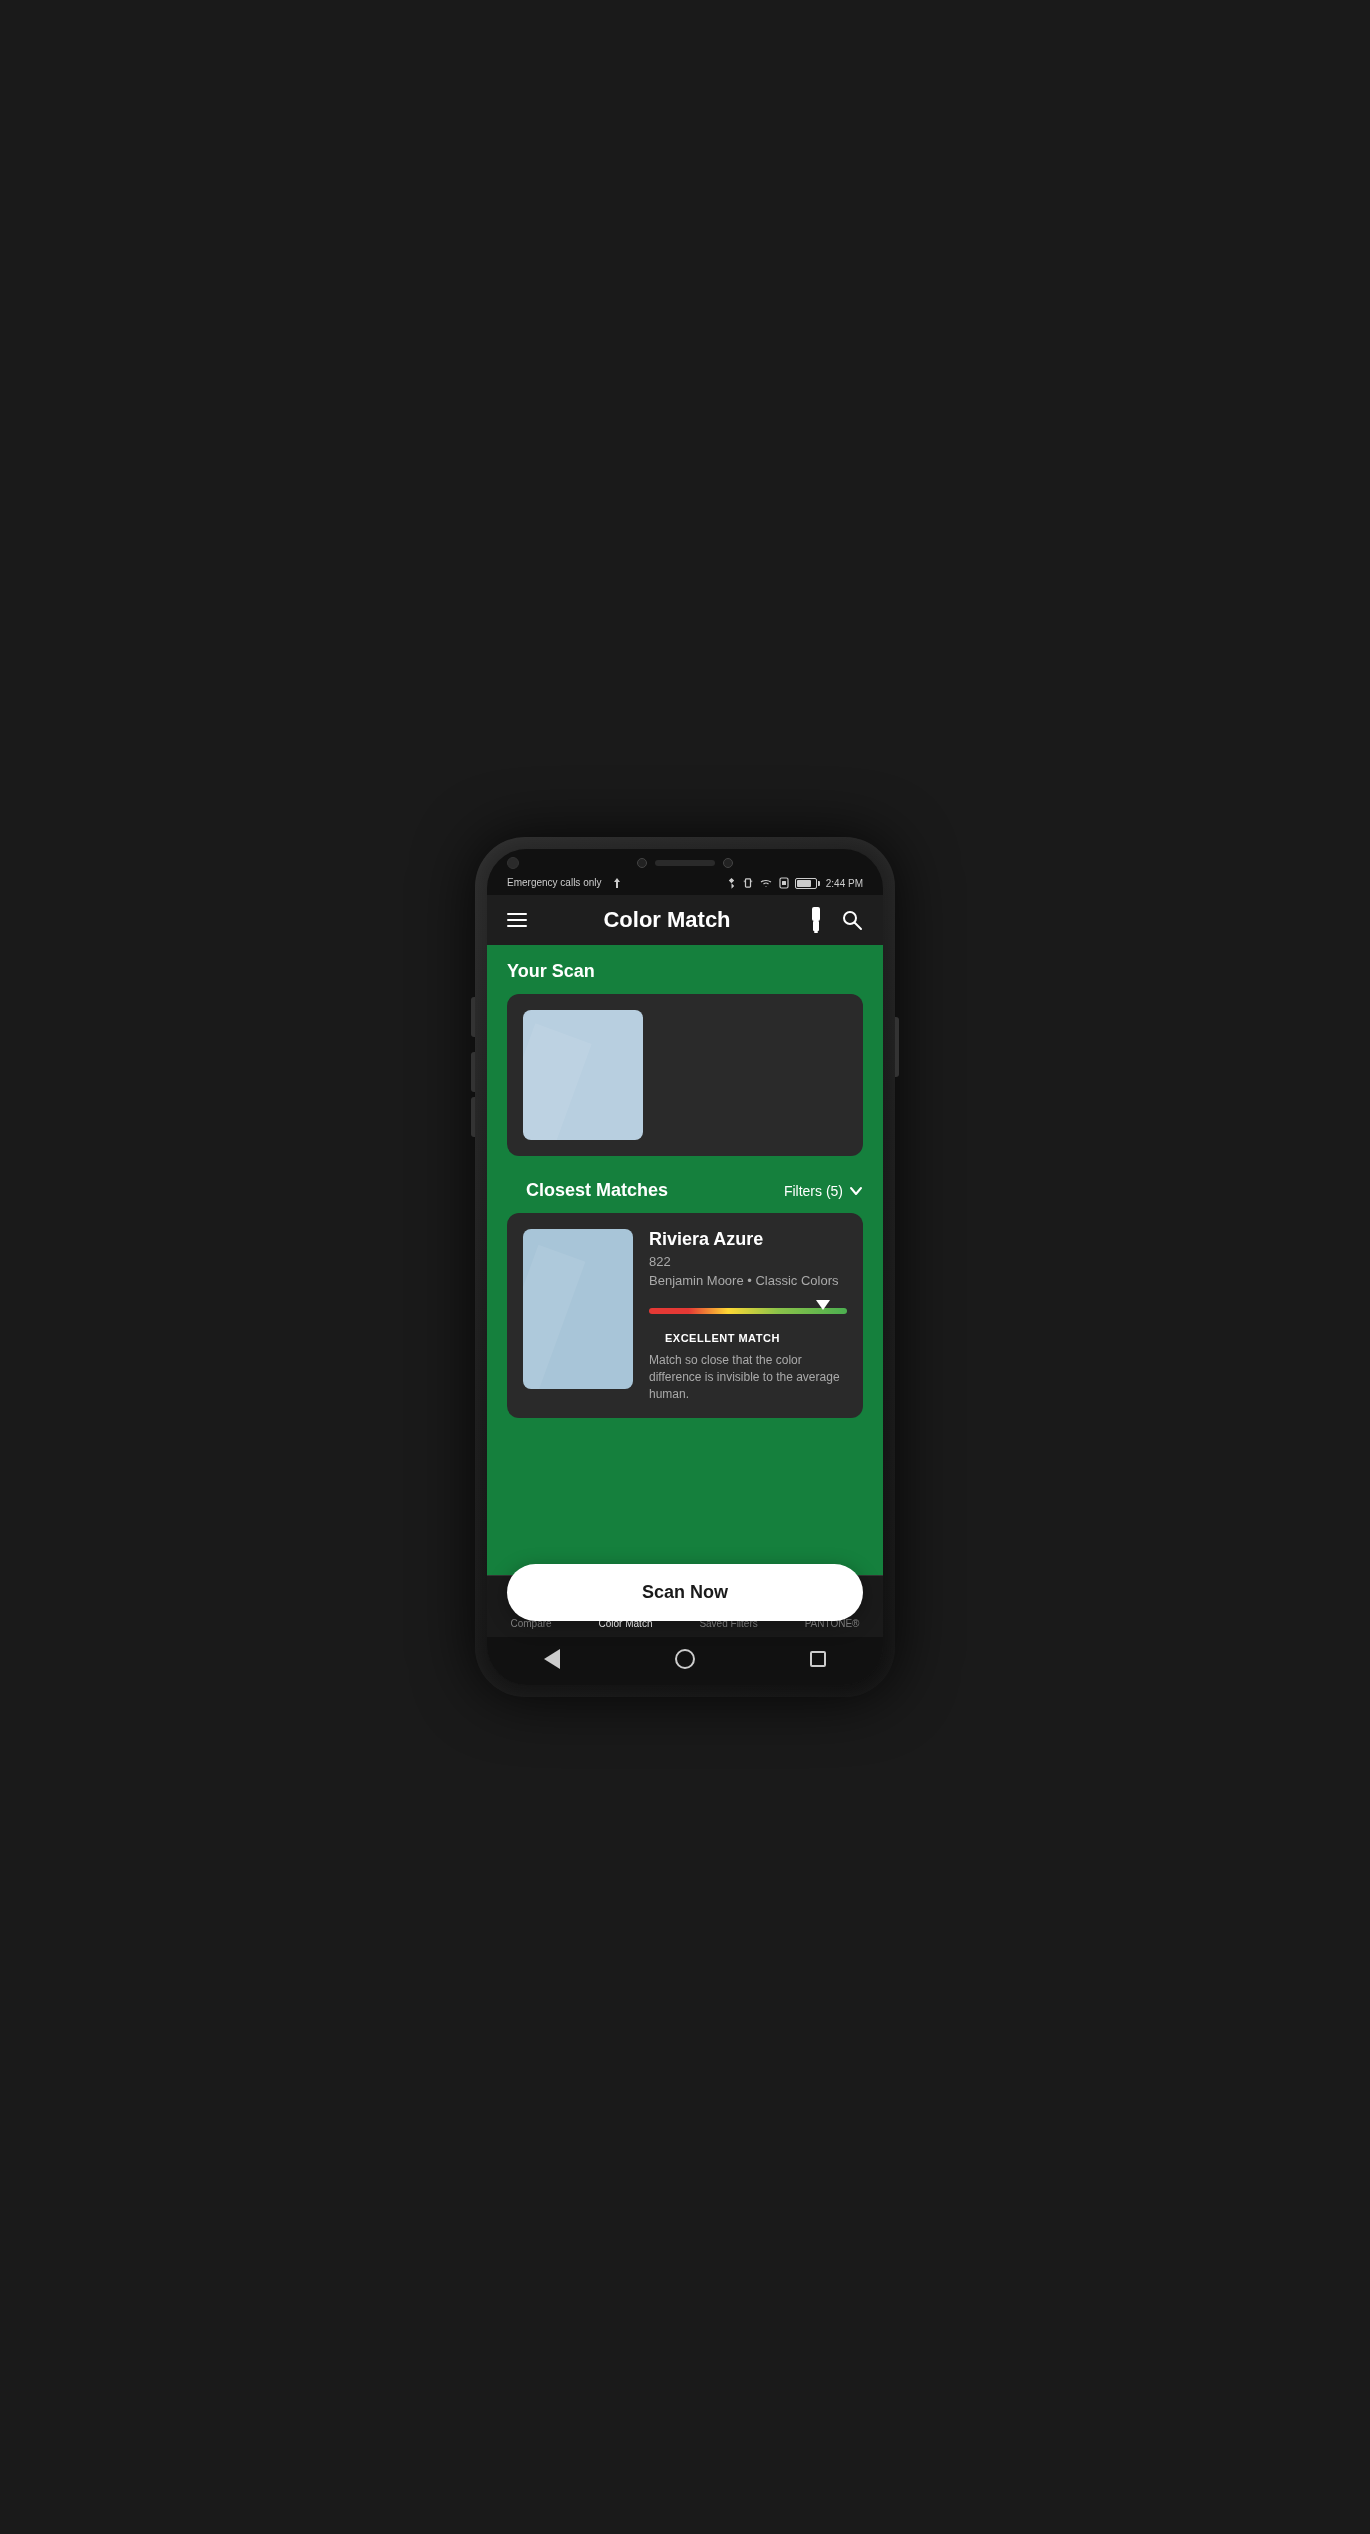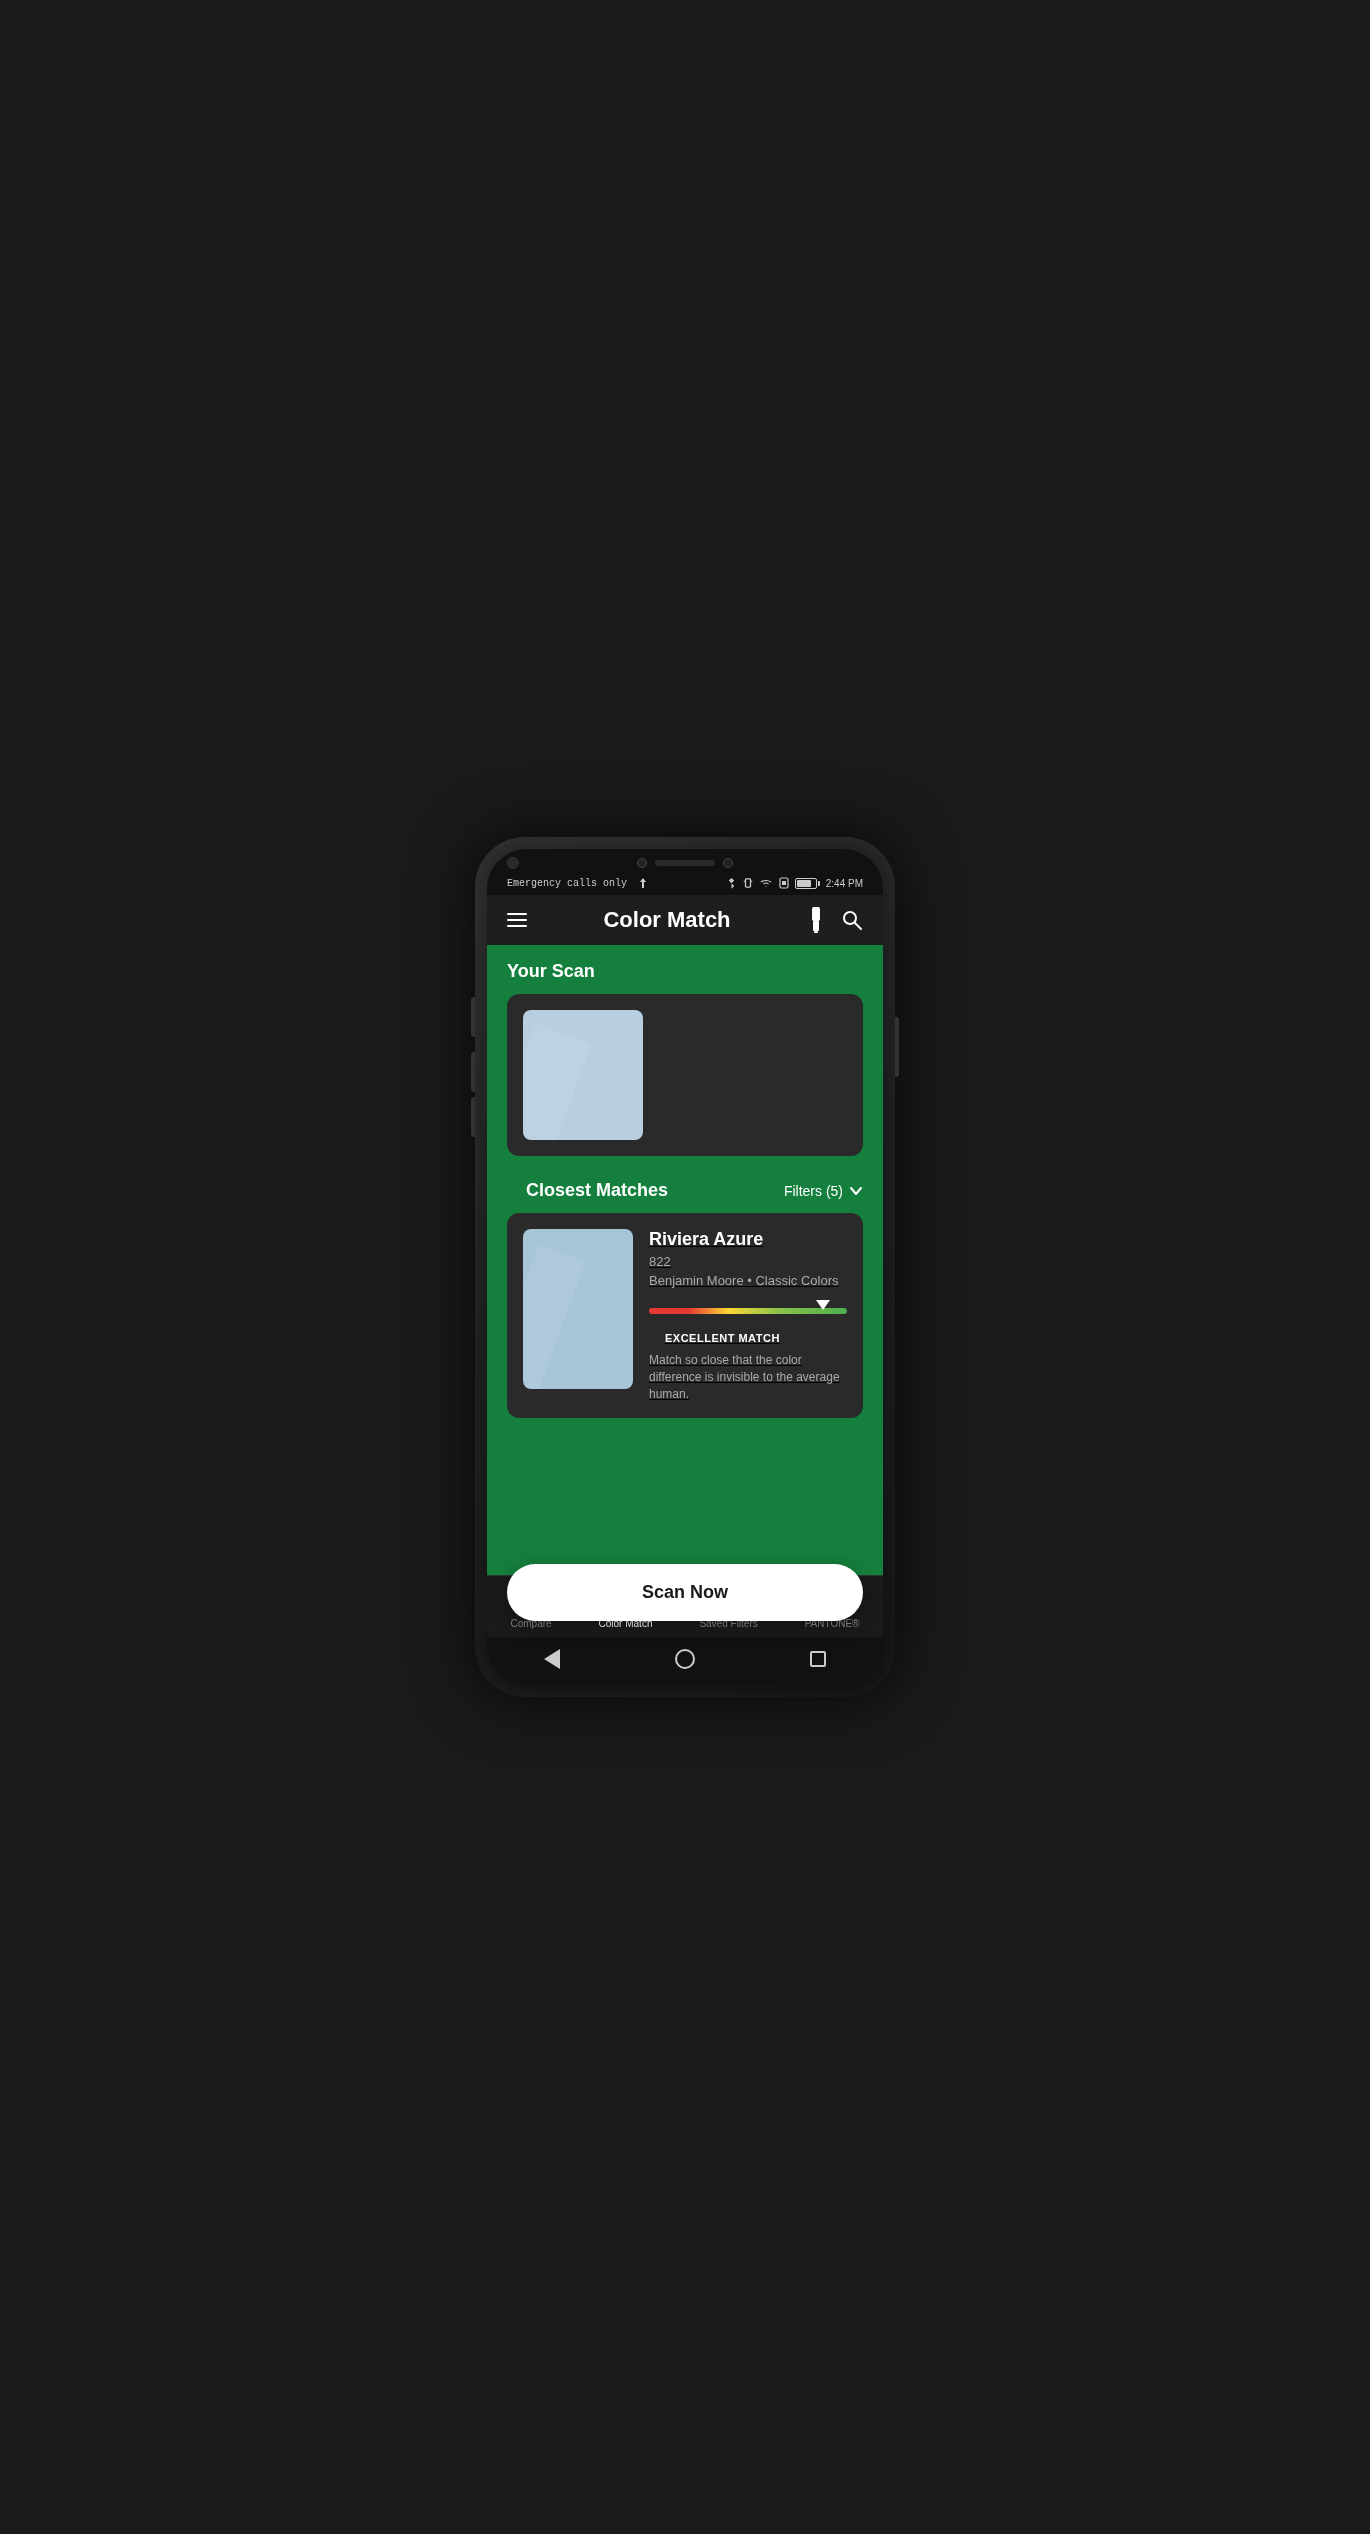--- a/index.html
+++ b/index.html
@@ -91,23 +91,22 @@
       padding: 4px 20px 6px;
       display: flex;
       justify-content: space-between;
       align-items: center;
       flex-shrink: 0;
     }
     .status-left {
       color: #ccc;
       font-size: 10px;
       display: flex;
-      align-items: center;
+      align-items: flex-start;
       gap: 10px;
-      font-family: Liberation Mono, monospace;
     }
     .status-right {
       color: #ccc;
       font-size: 10px;
       display: flex;
       align-items: flex-end;
       gap: 6px;
     }
     .battery-icon {
       display: inline-flex;
@@ -259,21 +258,20 @@
     }
 
     
     .match-card {
       background: #2a2a2a;
       border-radius: 12px;
       padding: 16px;
       margin-bottom: 16px;
       display: flex;
       gap: 16px;
-      text-decoration: underline;
     }
     .match-swatch {
       width: 110px;
       height: 160px;
       border-radius: 8px;
       flex-shrink: 0;
       position: relative;
       overflow: hidden;
     }
     .match-swatch::after {

